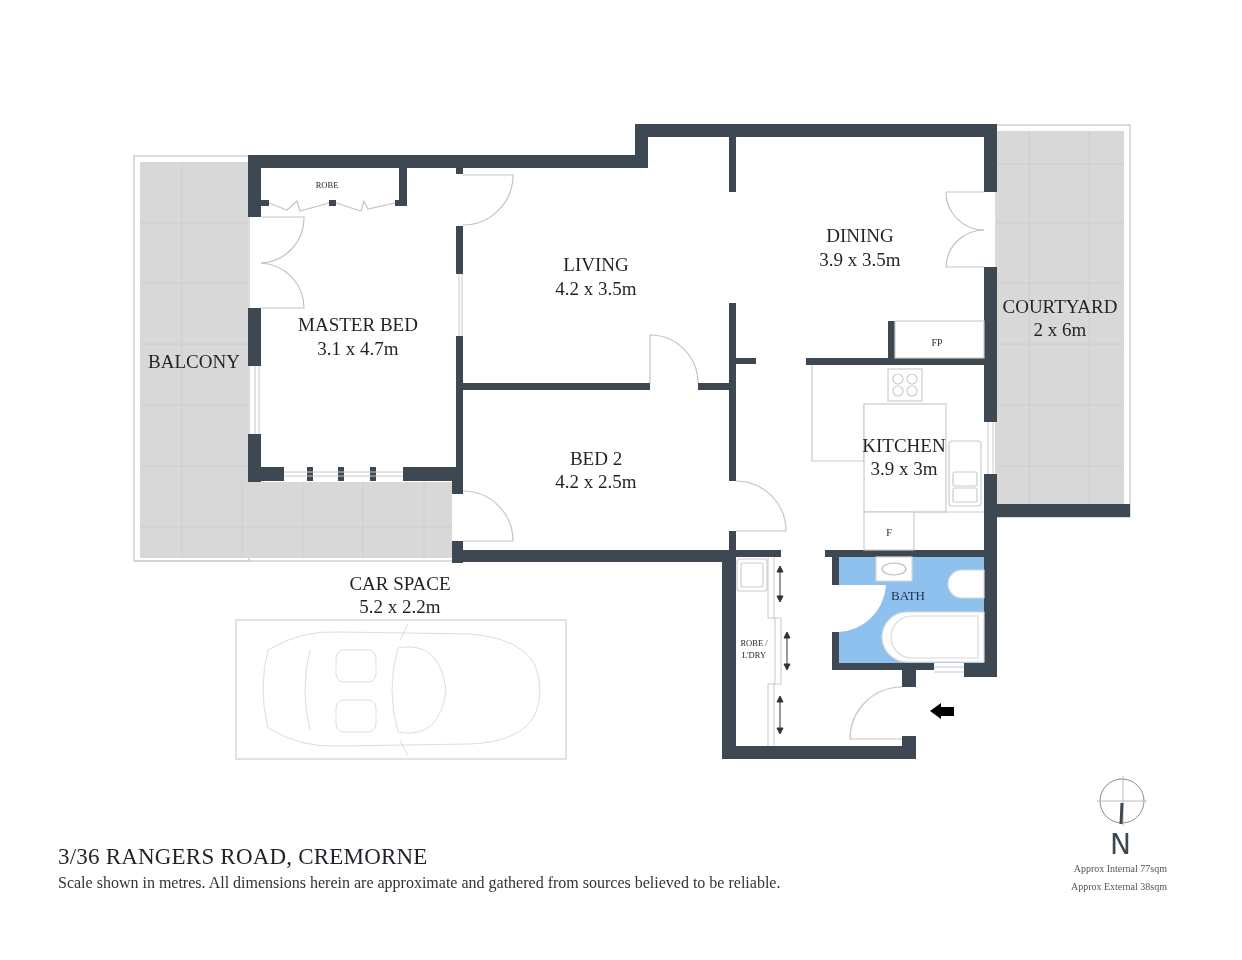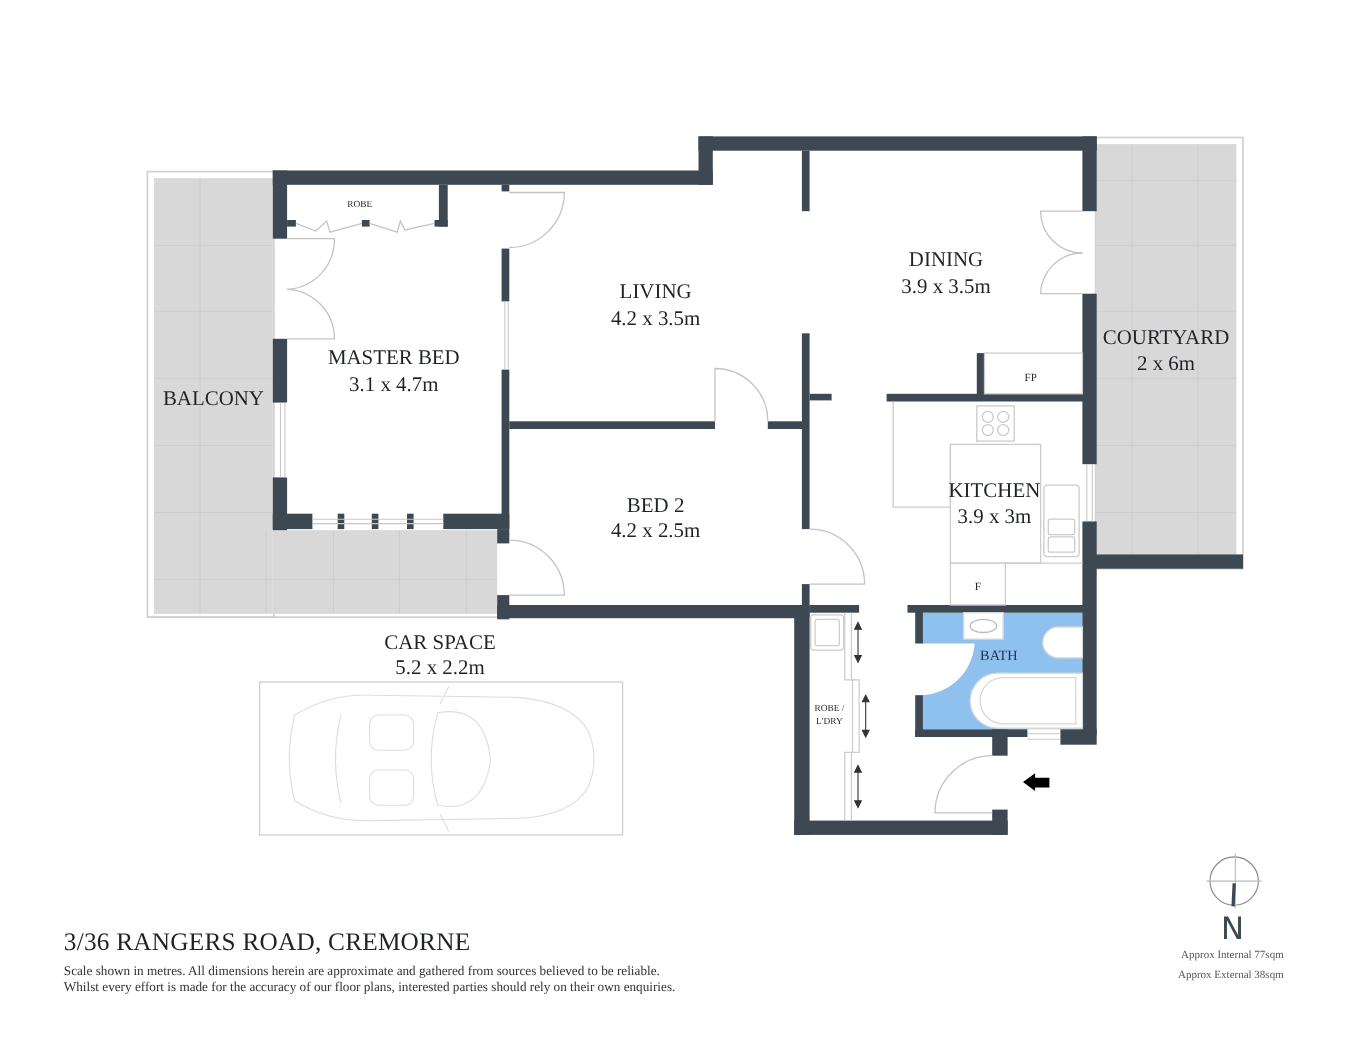--- a/index.html
+++ b/index.html
@@ -3,21 +3,21 @@
 <meta charset="utf-8">
 <style>
   html,body{margin:0;padding:0;background:#ffffff;}
   body{width:1242px;height:960px;position:relative;overflow:hidden;font-family:"DejaVu Serif",serif;color:#222;}
   svg{position:absolute;left:0;top:0;}
   .lbl{font-family:"Liberation Serif","DejaVu Serif",serif;fill:#1f2328;text-anchor:middle;}
   .room{font-size:19px;}
   .small{font-size:10px;}
   .xs{font-size:8.5px;}
   .footer-title{position:absolute;left:58px;top:844px;font-family:"Liberation Serif",serif;font-size:23px;color:#1f2328;letter-spacing:0.2px;}
-  .footer-note{position:absolute;left:58px;top:875px;font-family:"Liberation Serif",serif;font-size:12px;color:#333;line-height:15px;}
+  .footer-note{position:absolute;left:58px;top:875px;font-family:"Liberation Serif",serif;font-size:16px;color:#333;line-height:15px;}
   .area{position:absolute;right:75px;top:860px;font-family:"Liberation Serif",serif;font-size:10px;color:#555;text-align:right;line-height:18px;}
   .north{position:absolute;left:1110px;top:828px;font-family:"DejaVu Sans",sans-serif;font-size:28px;color:#3d4852;}
 </style>
 </head>
 <body>
 
 <svg width="1242" height="960" viewBox="0 0 1242 960">
 
   <g>
     <rect x="134" y="156" width="115" height="405" fill="none" stroke="#d0d0d0" stroke-width="1.5"></rect>
@@ -239,14 +239,13 @@
 </svg>
 
 <div class="north">N</div>
 <div class="area">
   <div>Approx Internal 77sqm</div>
   <div>Approx External 38sqm</div>
 </div>
 <div class="footer-title">3/36 RANGERS ROAD, CREMORNE</div>
 <div class="footer-note">
   <div>Scale shown in metres. All dimensions herein are approximate and gathered from sources believed to be  reliable.</div>
-  <div>Whilst every effort is made for the accuracy of our floor plans, interested parties should rely on their own enquiries.</div>
 </div>
 
 </body></html>

